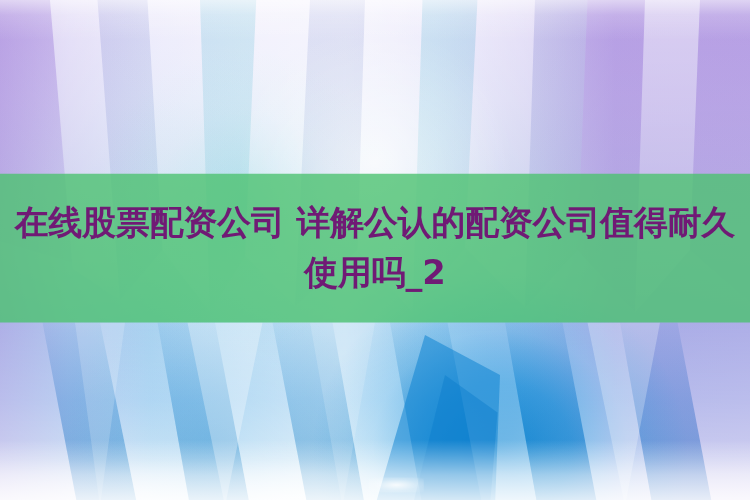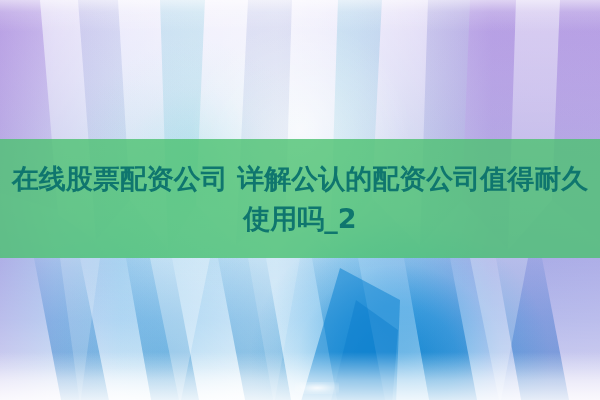--- a/index.html
+++ b/index.html
@@ -106,21 +106,21 @@
     background: rgba(76,194,113,0.80);
     display: flex;
     align-items: center;
     justify-content: center;
   }
   .title-text {
     width: 100%;
     margin: 0;
     padding: 0 2px;
     box-sizing: border-box;
-    color: #0f766e;
+    color: #701a75;
     font-family: "DejaVu Sans", "Liberation Sans", sans-serif;
     font-weight: bold;
     font-size: 27px;
     line-height: 40px;
     text-align: center;
     letter-spacing: 0px;
     white-space: normal;
     word-break: break-all;
   }
 

